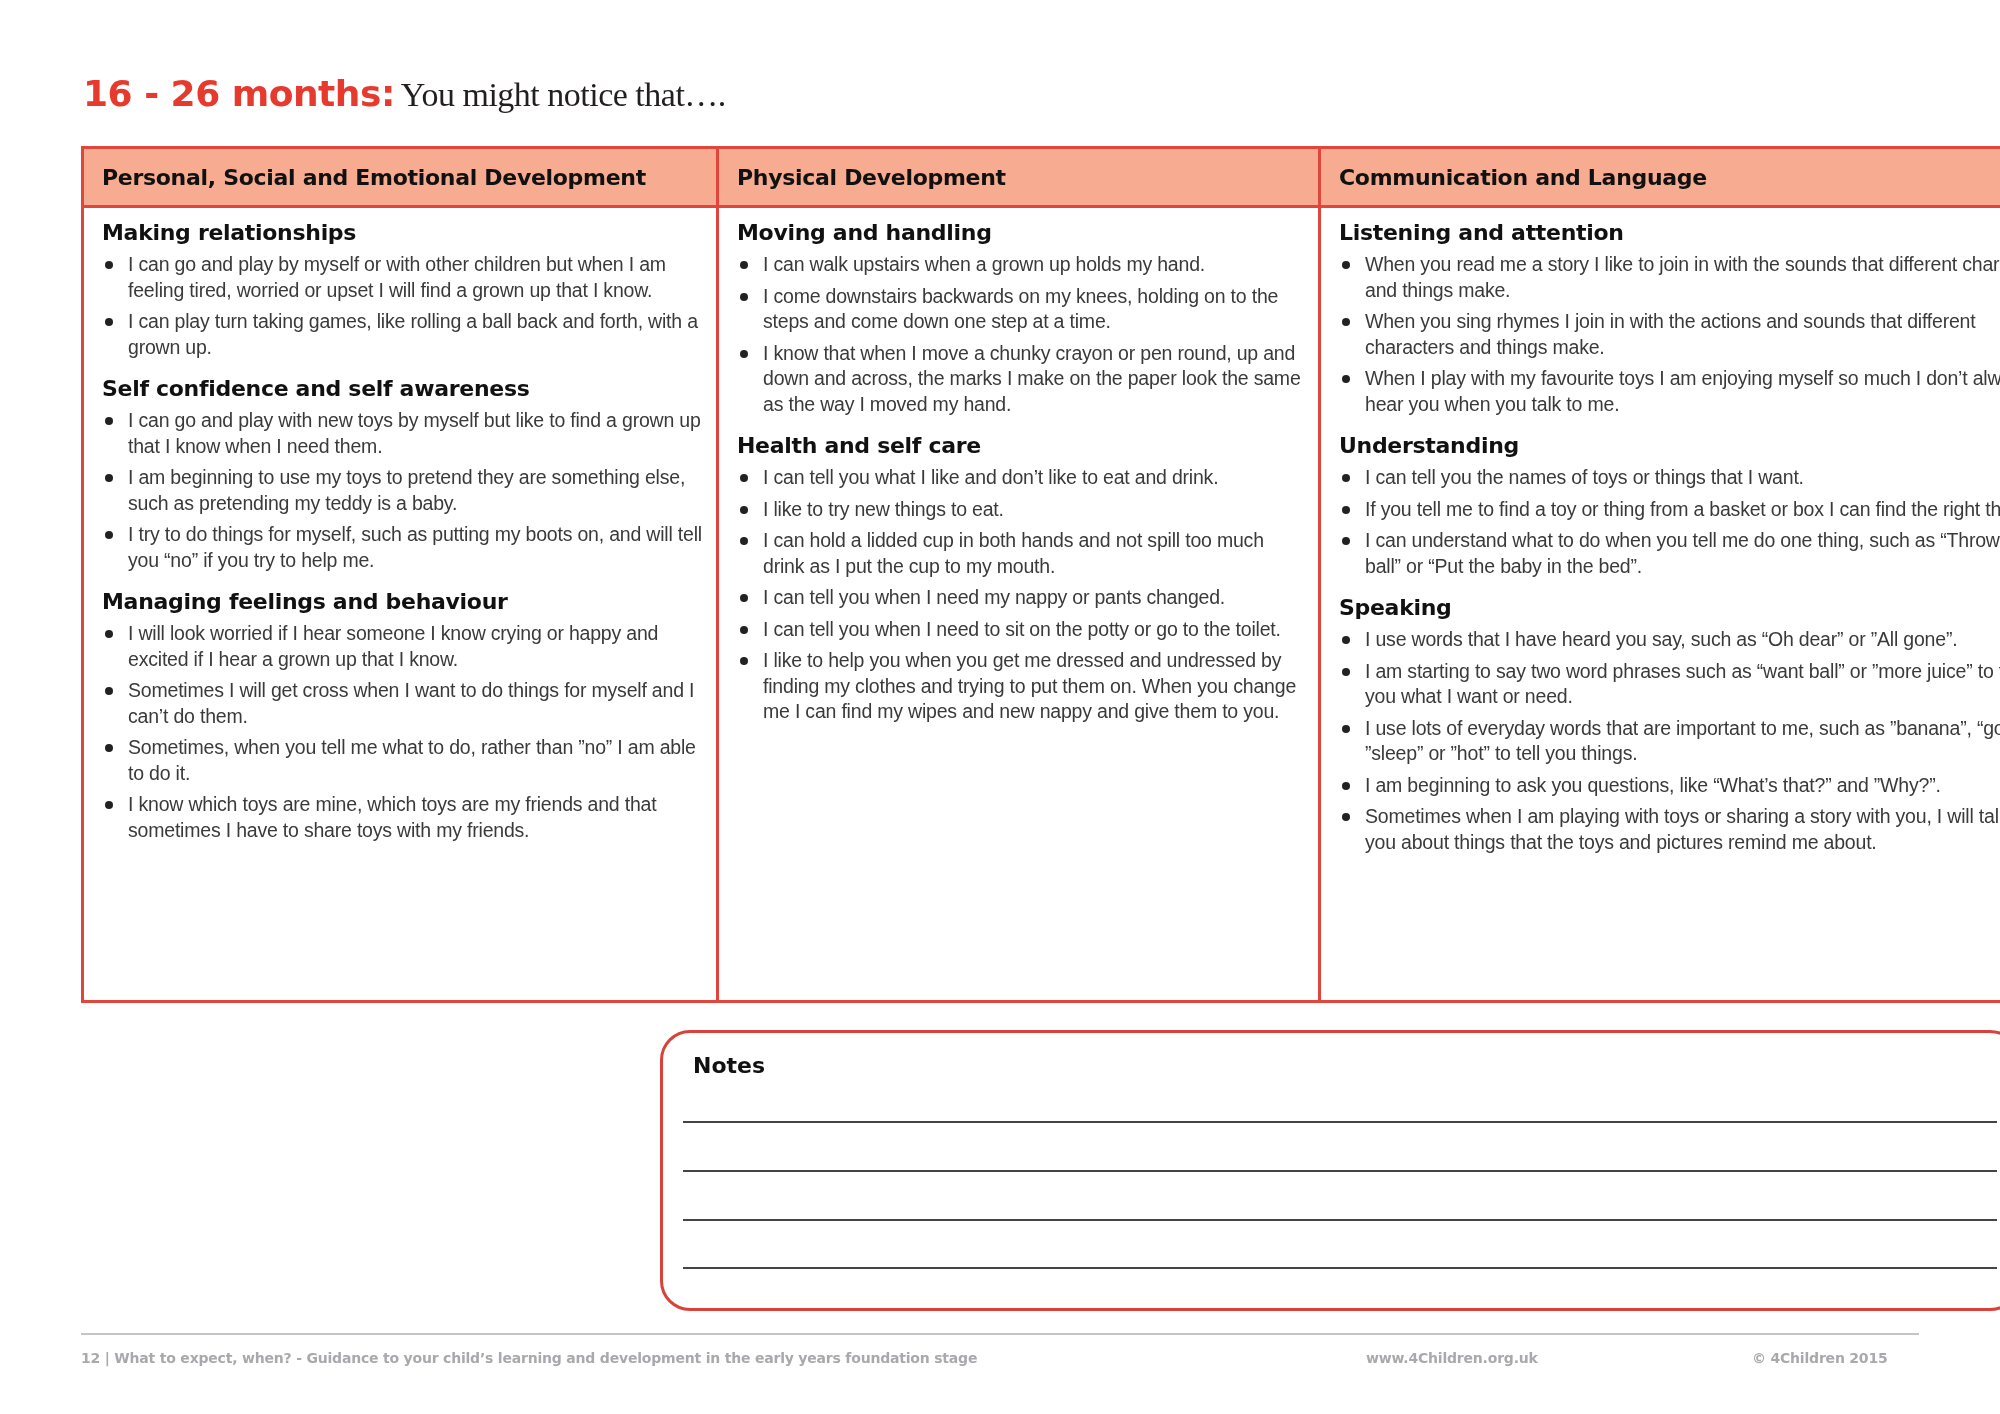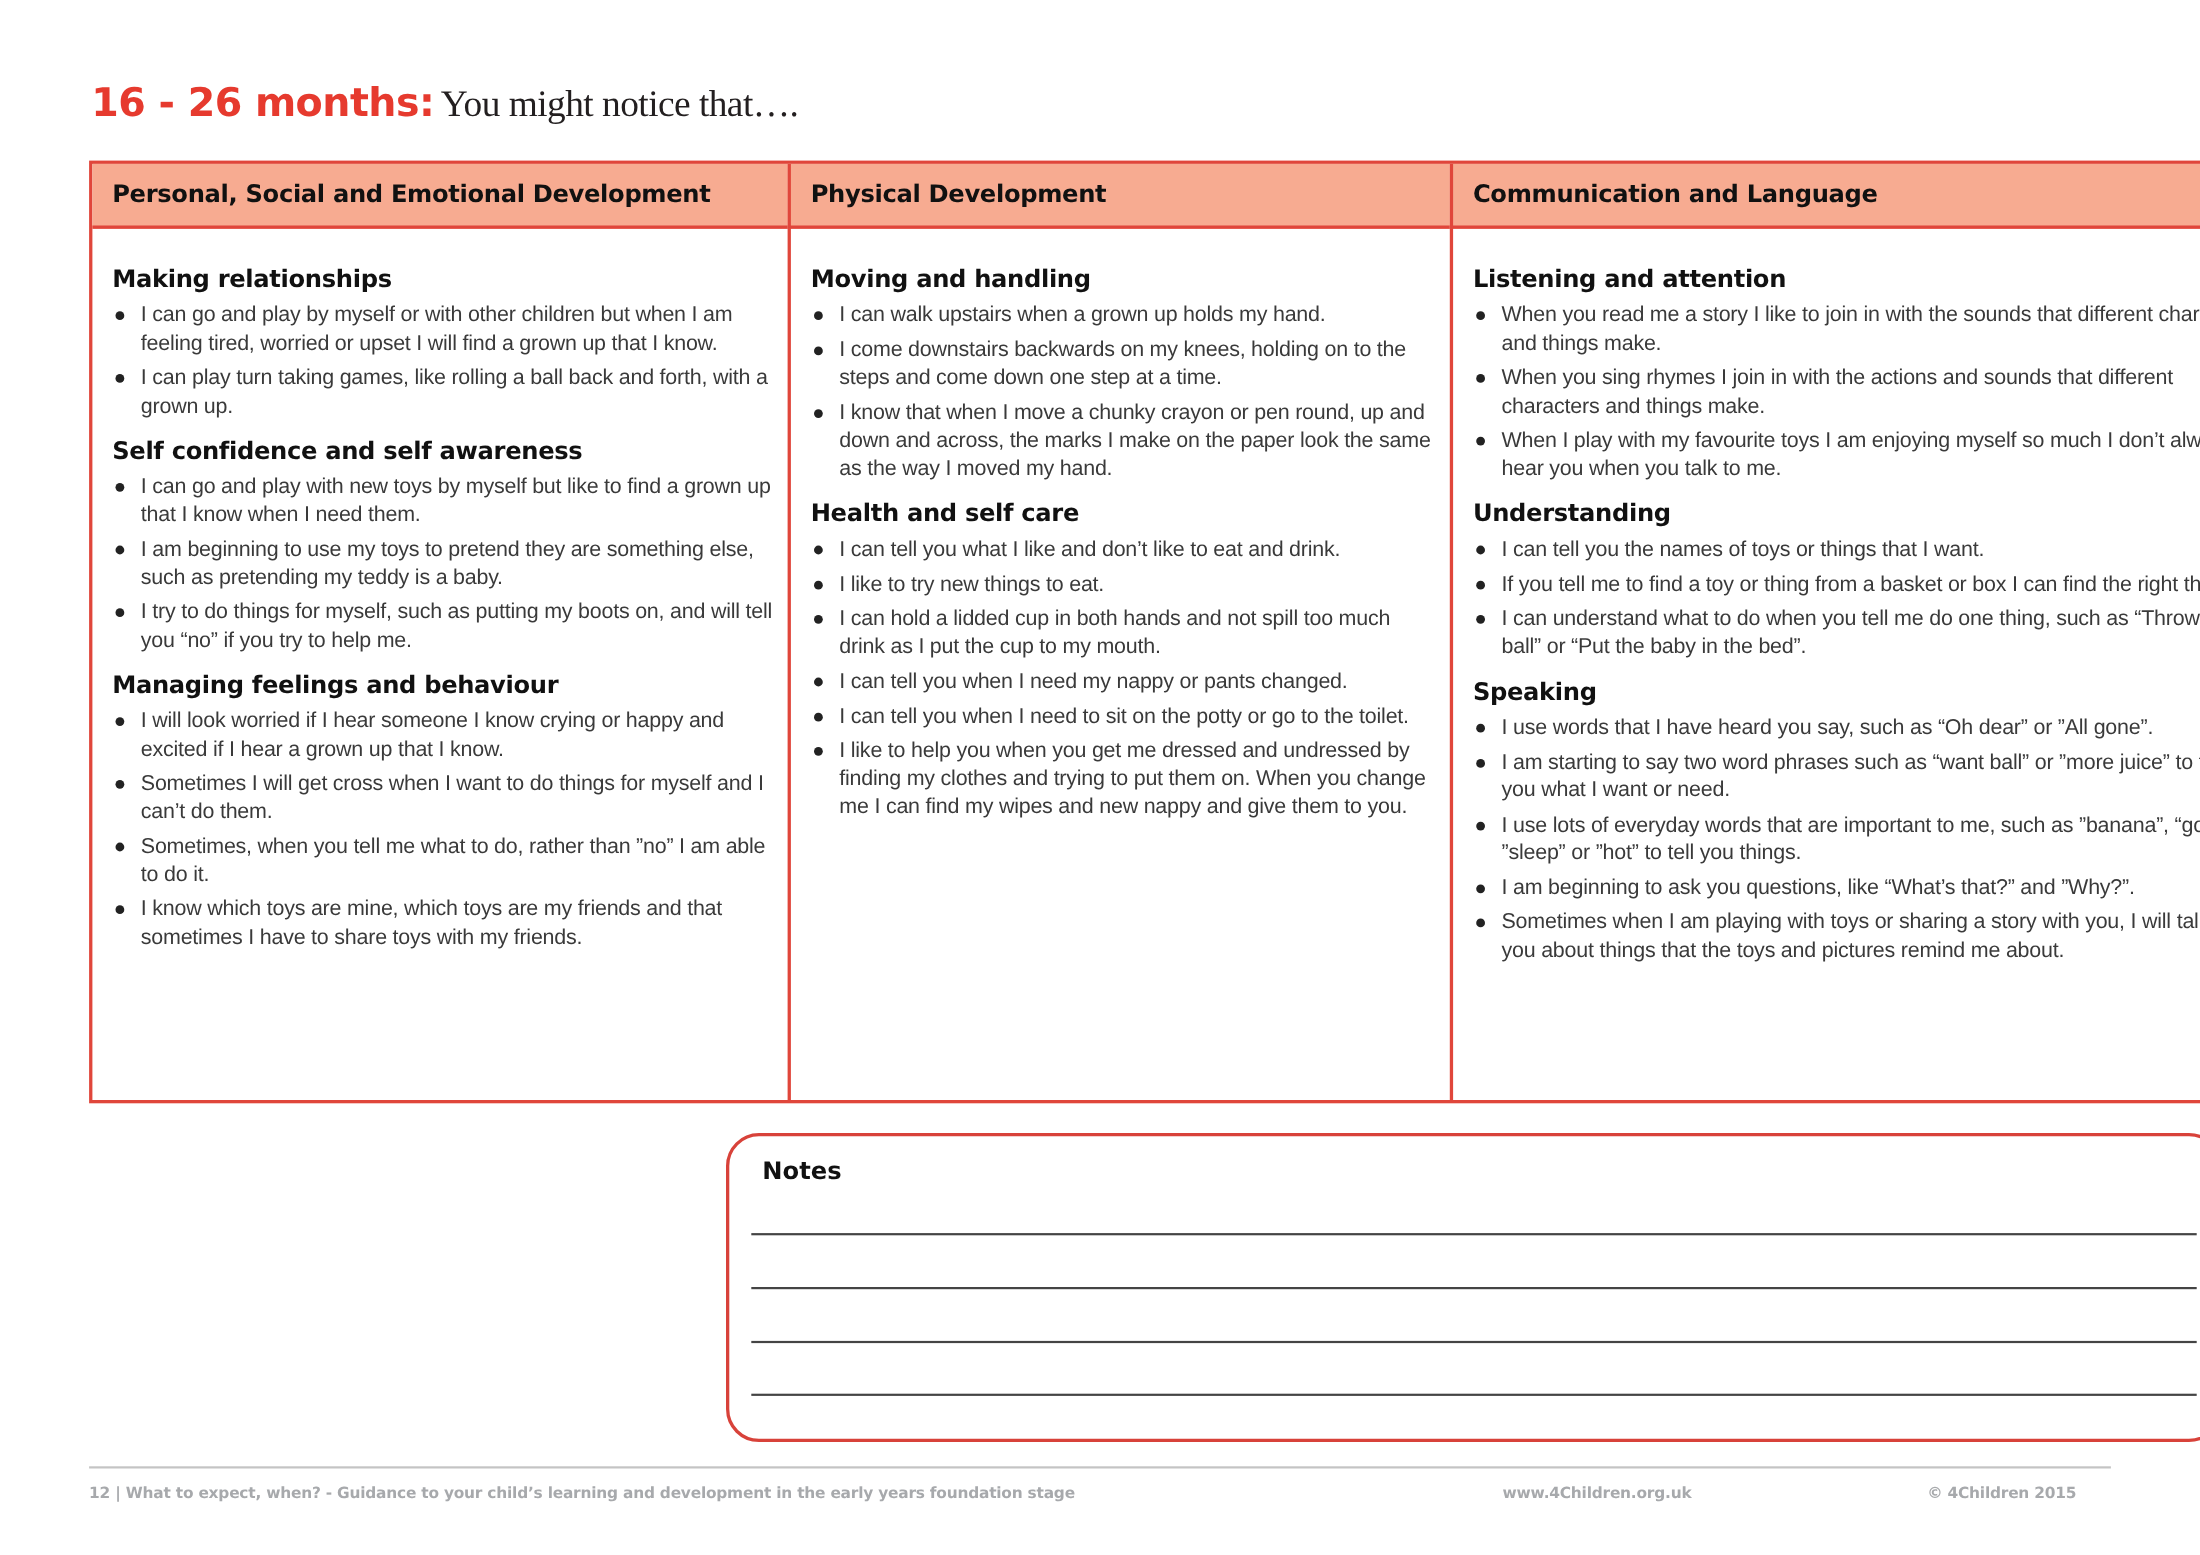--- a/index.html
+++ b/index.html
@@ -24,21 +24,21 @@
       display: grid; grid-template-columns: 632px 602px 1fr;
       grid-template-rows: 59px 1fr;
     }
     .col-head {
       background: #f7ab91; border-bottom: 3px solid #e0463b;
       font-family: "DejaVu Sans", sans-serif; font-weight: bold;
       font-size: 22px; color: #111; padding: 0 0 0 18px;
       display: flex; align-items: center; letter-spacing: -0.3px;
     }
     .col-head + .col-head, .col-body + .col-body { border-left: 3px solid #e0463b; }
-    .col-body { padding: 32px 14px 0 18px; }
+    .col-body { padding: 10px 14px 0 18px; }
     .section { margin-bottom: 14px; }
     .section-title {
       margin: 0 0 4px 0; font-family: "DejaVu Sans", sans-serif; font-weight: bold;
       font-size: 22px; line-height: 30px; color: #111; letter-spacing: -0.3px;
     }
     ul.bullets { list-style: none; margin: 0; padding: 0; }
     ul.bullets li {
       position: relative; padding-left: 26px; margin-bottom: 6px;
       font-family: "Liberation Sans", sans-serif; font-size: 19.5px;
       line-height: 25.5px; color: #3a3a3a; letter-spacing: -0.2px;

